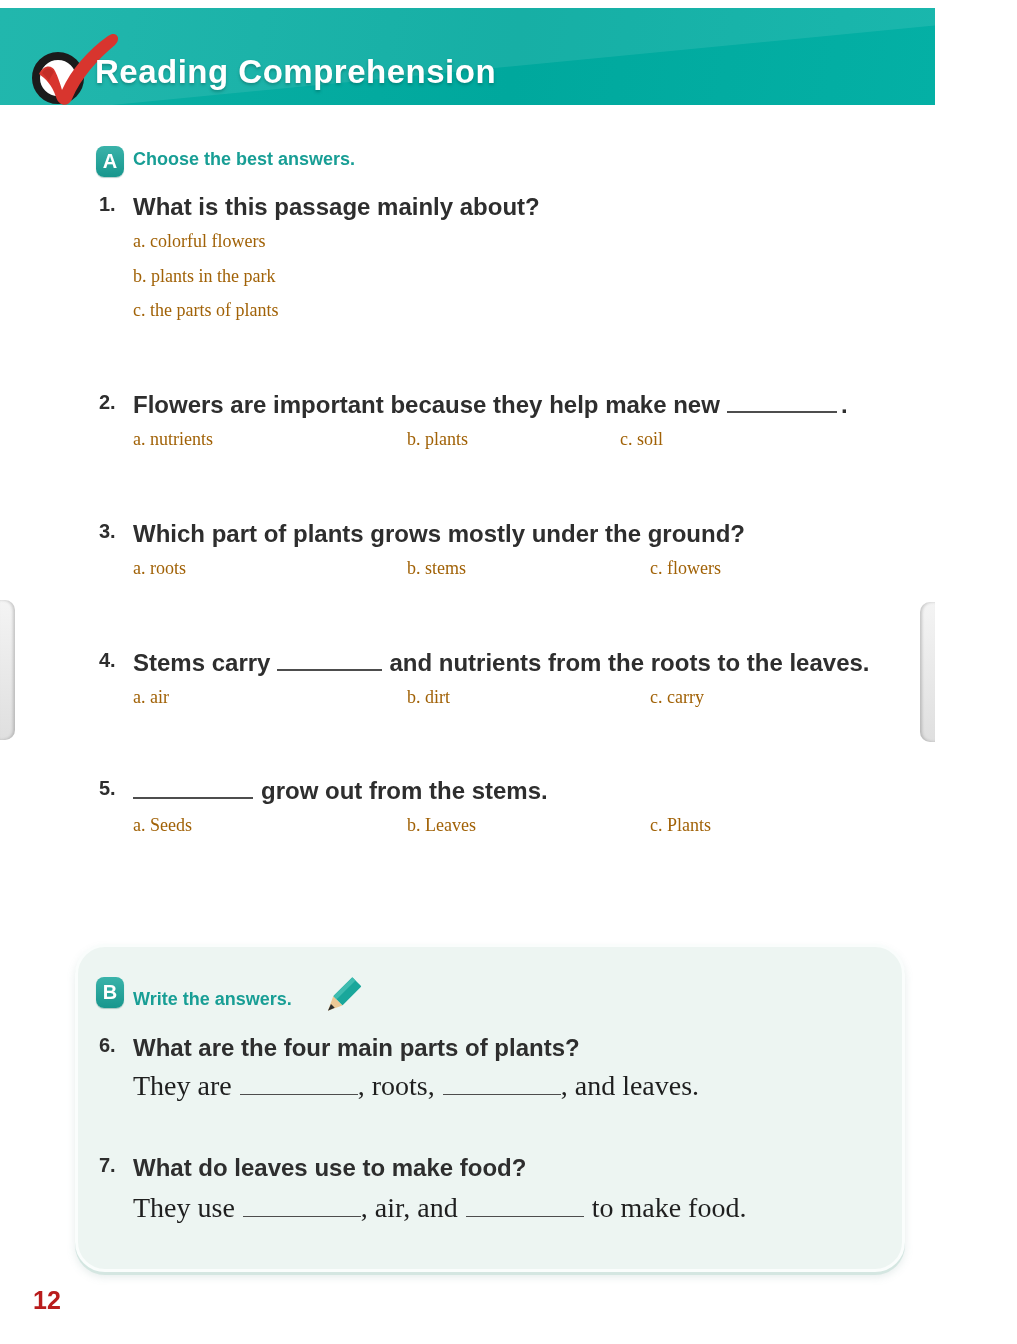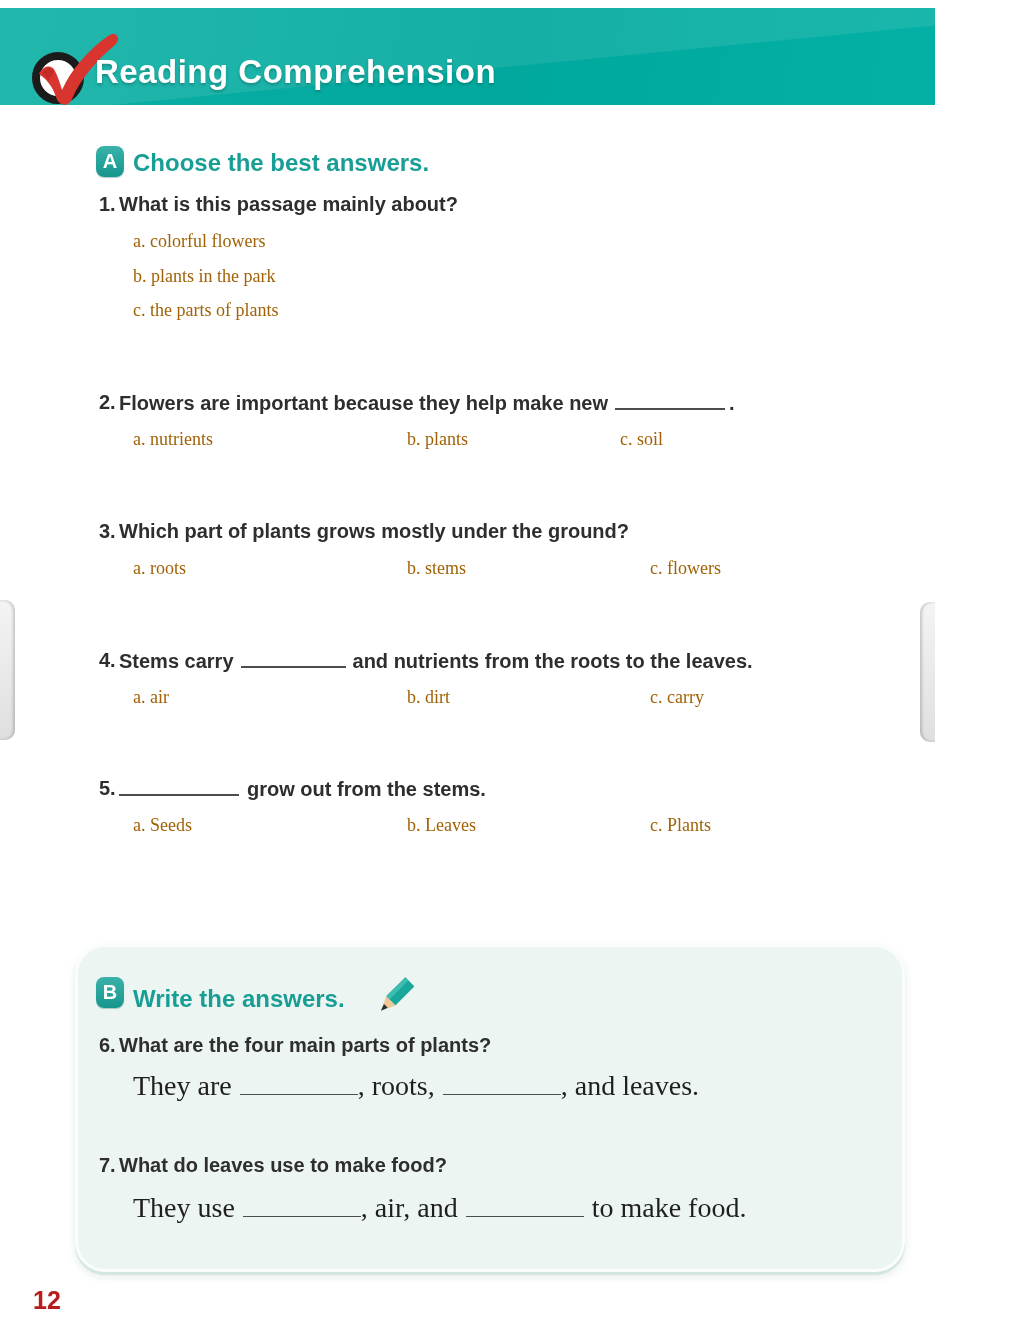--- a/index.html
+++ b/index.html
@@ -11,24 +11,24 @@
   .banner-sheen{position:absolute;inset:0;background:rgba(255,255,255,0.09);
           clip-path:polygon(0 0,100% 0,100% 18%,12% 100%,0 100%);}
   .banner-title{position:absolute;left:95px;top:53px;color:#ffffff;font-size:33px;
           font-weight:bold;letter-spacing:0.5px;text-shadow:0 2px 3px rgba(0,70,64,0.35);}
   .check-icon{position:absolute;left:28px;top:28px;}
   
   .badge{position:absolute;width:28px;height:31px;border-radius:8px;
          background:linear-gradient(#3ab3aa,#17968d);color:#ffffff;font-size:20px;
          font-weight:bold;display:flex;align-items:center;justify-content:center;
          box-shadow:0 1px 1px rgba(0,90,80,0.3);}
-  .sec-title{position:absolute;color:#189e95;font-size:24px;font-weight:bold;}
+  .sec-title{position:absolute;color:#189e95;font-size:18px;font-weight:bold;}
   
   .qnum{position:absolute;left:99px;font-size:20px;font-weight:bold;color:#2e2e2e;}
-  .qtext{position:absolute;left:119px;font-size:20px;font-weight:bold;color:#2e2e2e;
+  .qtext{position:absolute;left:133px;font-size:24px;font-weight:bold;color:#2e2e2e;
          white-space:nowrap;}
   .opt{position:absolute;font-family:"Liberation Serif",serif;font-size:18px;color:#a16207;
        white-space:nowrap;}
   .blank{display:inline-block;border-bottom:2px solid #4d4d4d;height:0.85em;
          vertical-align:baseline;}
   .blank.w110{width:110px;margin:0 4px 0 7px;}
   .blank.w105{width:105px;margin:0 7px 0 7px;}
   .blank.w120{width:120px;margin:0 8px 0 0;}
   .sblank{display:inline-block;border-bottom:1.7px solid #4d4d4d;height:0.8em;
          width:118px;vertical-align:baseline;margin-left:8px;}

